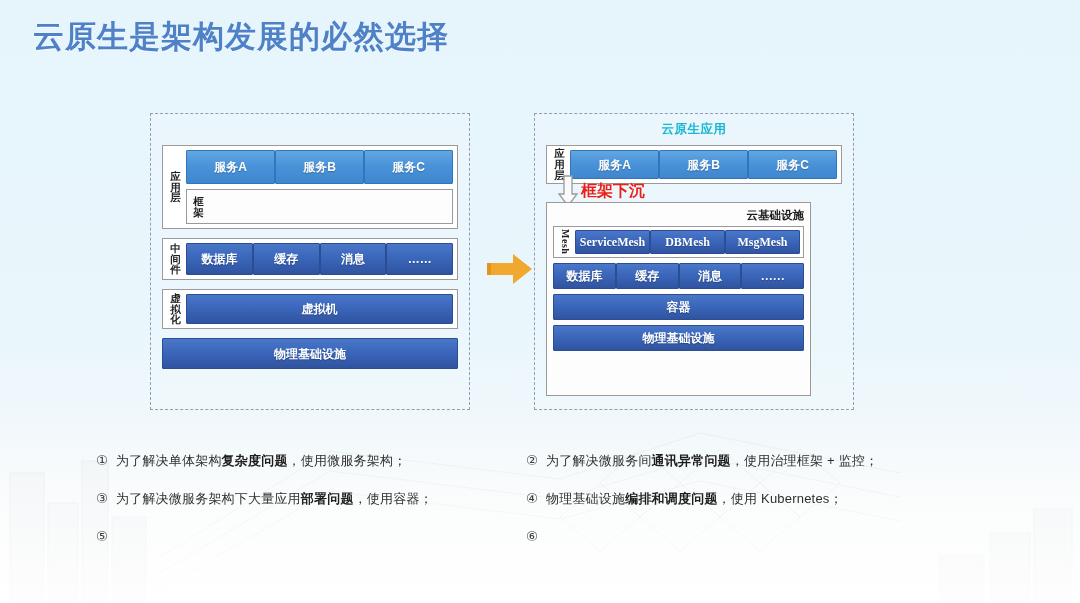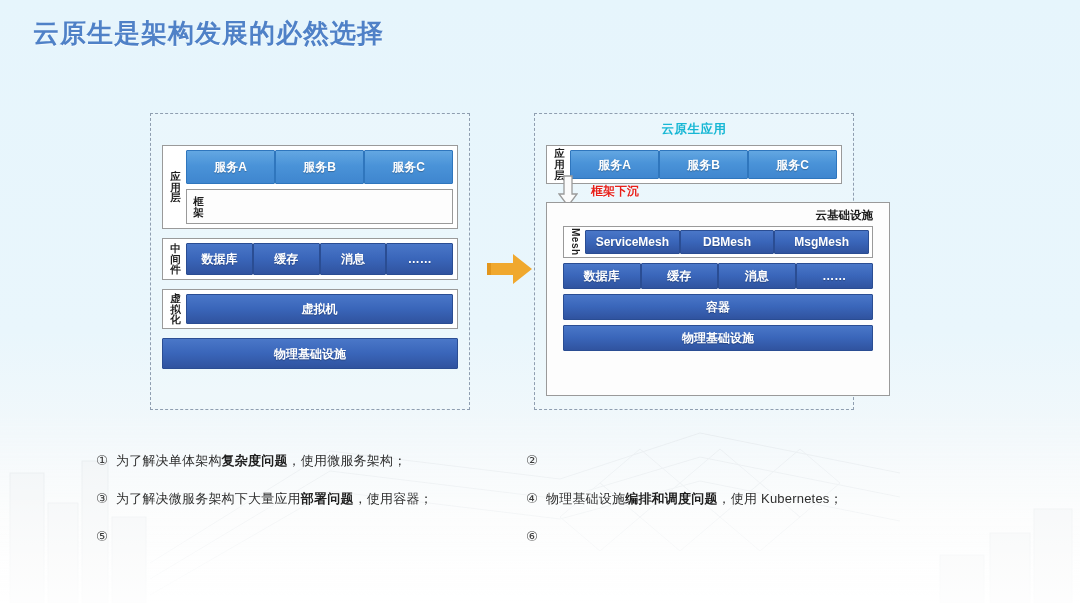--- a/index.html
+++ b/index.html
@@ -25,21 +25,21 @@
     height: 190px;
     overflow: hidden;
     opacity: .55;
   }
   #bg-cubes svg { display: block; width: 100%; height: 100%; }
 
   
   #title {
     position: absolute;
     left: 33px; top: 16px;
-    font-size: 26px;
+    font-size: 31px;
     font-weight: bold;
     color: #4f81c7;
     letter-spacing: 1px;
     text-shadow: 0 1px 0 rgba(255,255,255,.6);
   }
 
   
   .panel {
     position: absolute;
     border: 1.6px dashed #8f9eb0;
@@ -128,34 +128,34 @@
   #l-fw { border:1.3px solid #9a9a9a; background:#fdfdfd; display:flex; padding:3px; flex:1 1 auto; }
 
   #l-mid { position:absolute; left:11px; top:124px; width:296px; height:42px; }
   #l-virt{ position:absolute; left:11px; top:175px; width:296px; height:40px; }
   #l-phys{ position:absolute; left:11px; top:224px; width:296px; height:31px; }
 
   
   #p-right { left:534px; top:113px; width:320px; height:297px; }
 
   #r-app  { position:absolute; left:11px; top:31px; width:296px; height:39px; }
-  #r-infra{ position:absolute; left:11px; top:88px; width:344px; height:194px;
-            border:1.4px solid #9a9a9a; background:#fdfdfd; padding:5px 16px 6px; }
+  #r-infra{ position:absolute; left:11px; top:88px; width:265px; height:194px;
+            border:1.4px solid #9a9a9a; background:#fdfdfd; padding:5px 6px 6px;font-family:Liberation Serif, serif; }
   #r-infra-title { text-align:right; font-size:11.5px; font-weight:bold; color:#1d1d1d; margin-bottom:3px; }
   #r-mesh { border:1.3px solid #9a9a9a; background:#ffffff; display:flex; padding:3px; height:32px; }
   #r-stack { display:flex; flex-direction:column; gap:5px; margin-top:5px; }
   #r-mw-row { height:26px; }
 
   
   #sink {
     position:absolute; left:23px; top:60px; width:210px; height:34px;
     display:flex; align-items:center;
   }
   #sink-arrow { width:20px; height:32px; }
-  #sink-label { font-size:12px; font-weight:bold; color:#e8201a; margin-left:13px;
+  #sink-label { font-size:16px; font-weight:bold; color:#e8201a; margin-left:3px;
                 text-shadow:0 1px 0 rgba(255,255,255,.7); }
 
   
   #big-arrow { position:absolute; left:487px; top:252px; width:46px; height:34px; }
 
   
   #bullets {
     position:absolute; left:96px; top:452px; width:900px;
     display:grid; grid-template-columns: 415px 1fr; row-gap:20px; column-gap:15px;
   }
@@ -316,20 +316,21 @@
     </div>
   </div>
 
   <div id="bullets">
     <div class="bullet">
       <span class="num">①</span>
       <span class="txt"><span>为了解决单体架构</span><b>复杂度问题</b><span>，使用微服务架构；</span></span>
     </div>
     <div class="bullet">
       <span class="num">②</span>
+      <span class="txt"><span>为了解决微服务间</span><b>通讯异常问题</b><span>，使用治理框架 + 监控；</span></span>
     </div>
     <div class="bullet">
       <span class="num">③</span>
       <span class="txt"><span>为了解决微服务架构下大量应用</span><b>部署问题</b><span>，使用容器；</span></span>
     </div>
     <div class="bullet">
       <span class="num">④</span>
       <span class="txt"><span>物理基础设施</span><b>编排和调度问题</b><span>，使用 Kubernetes；</span></span>
     </div>
     <div class="bullet">

